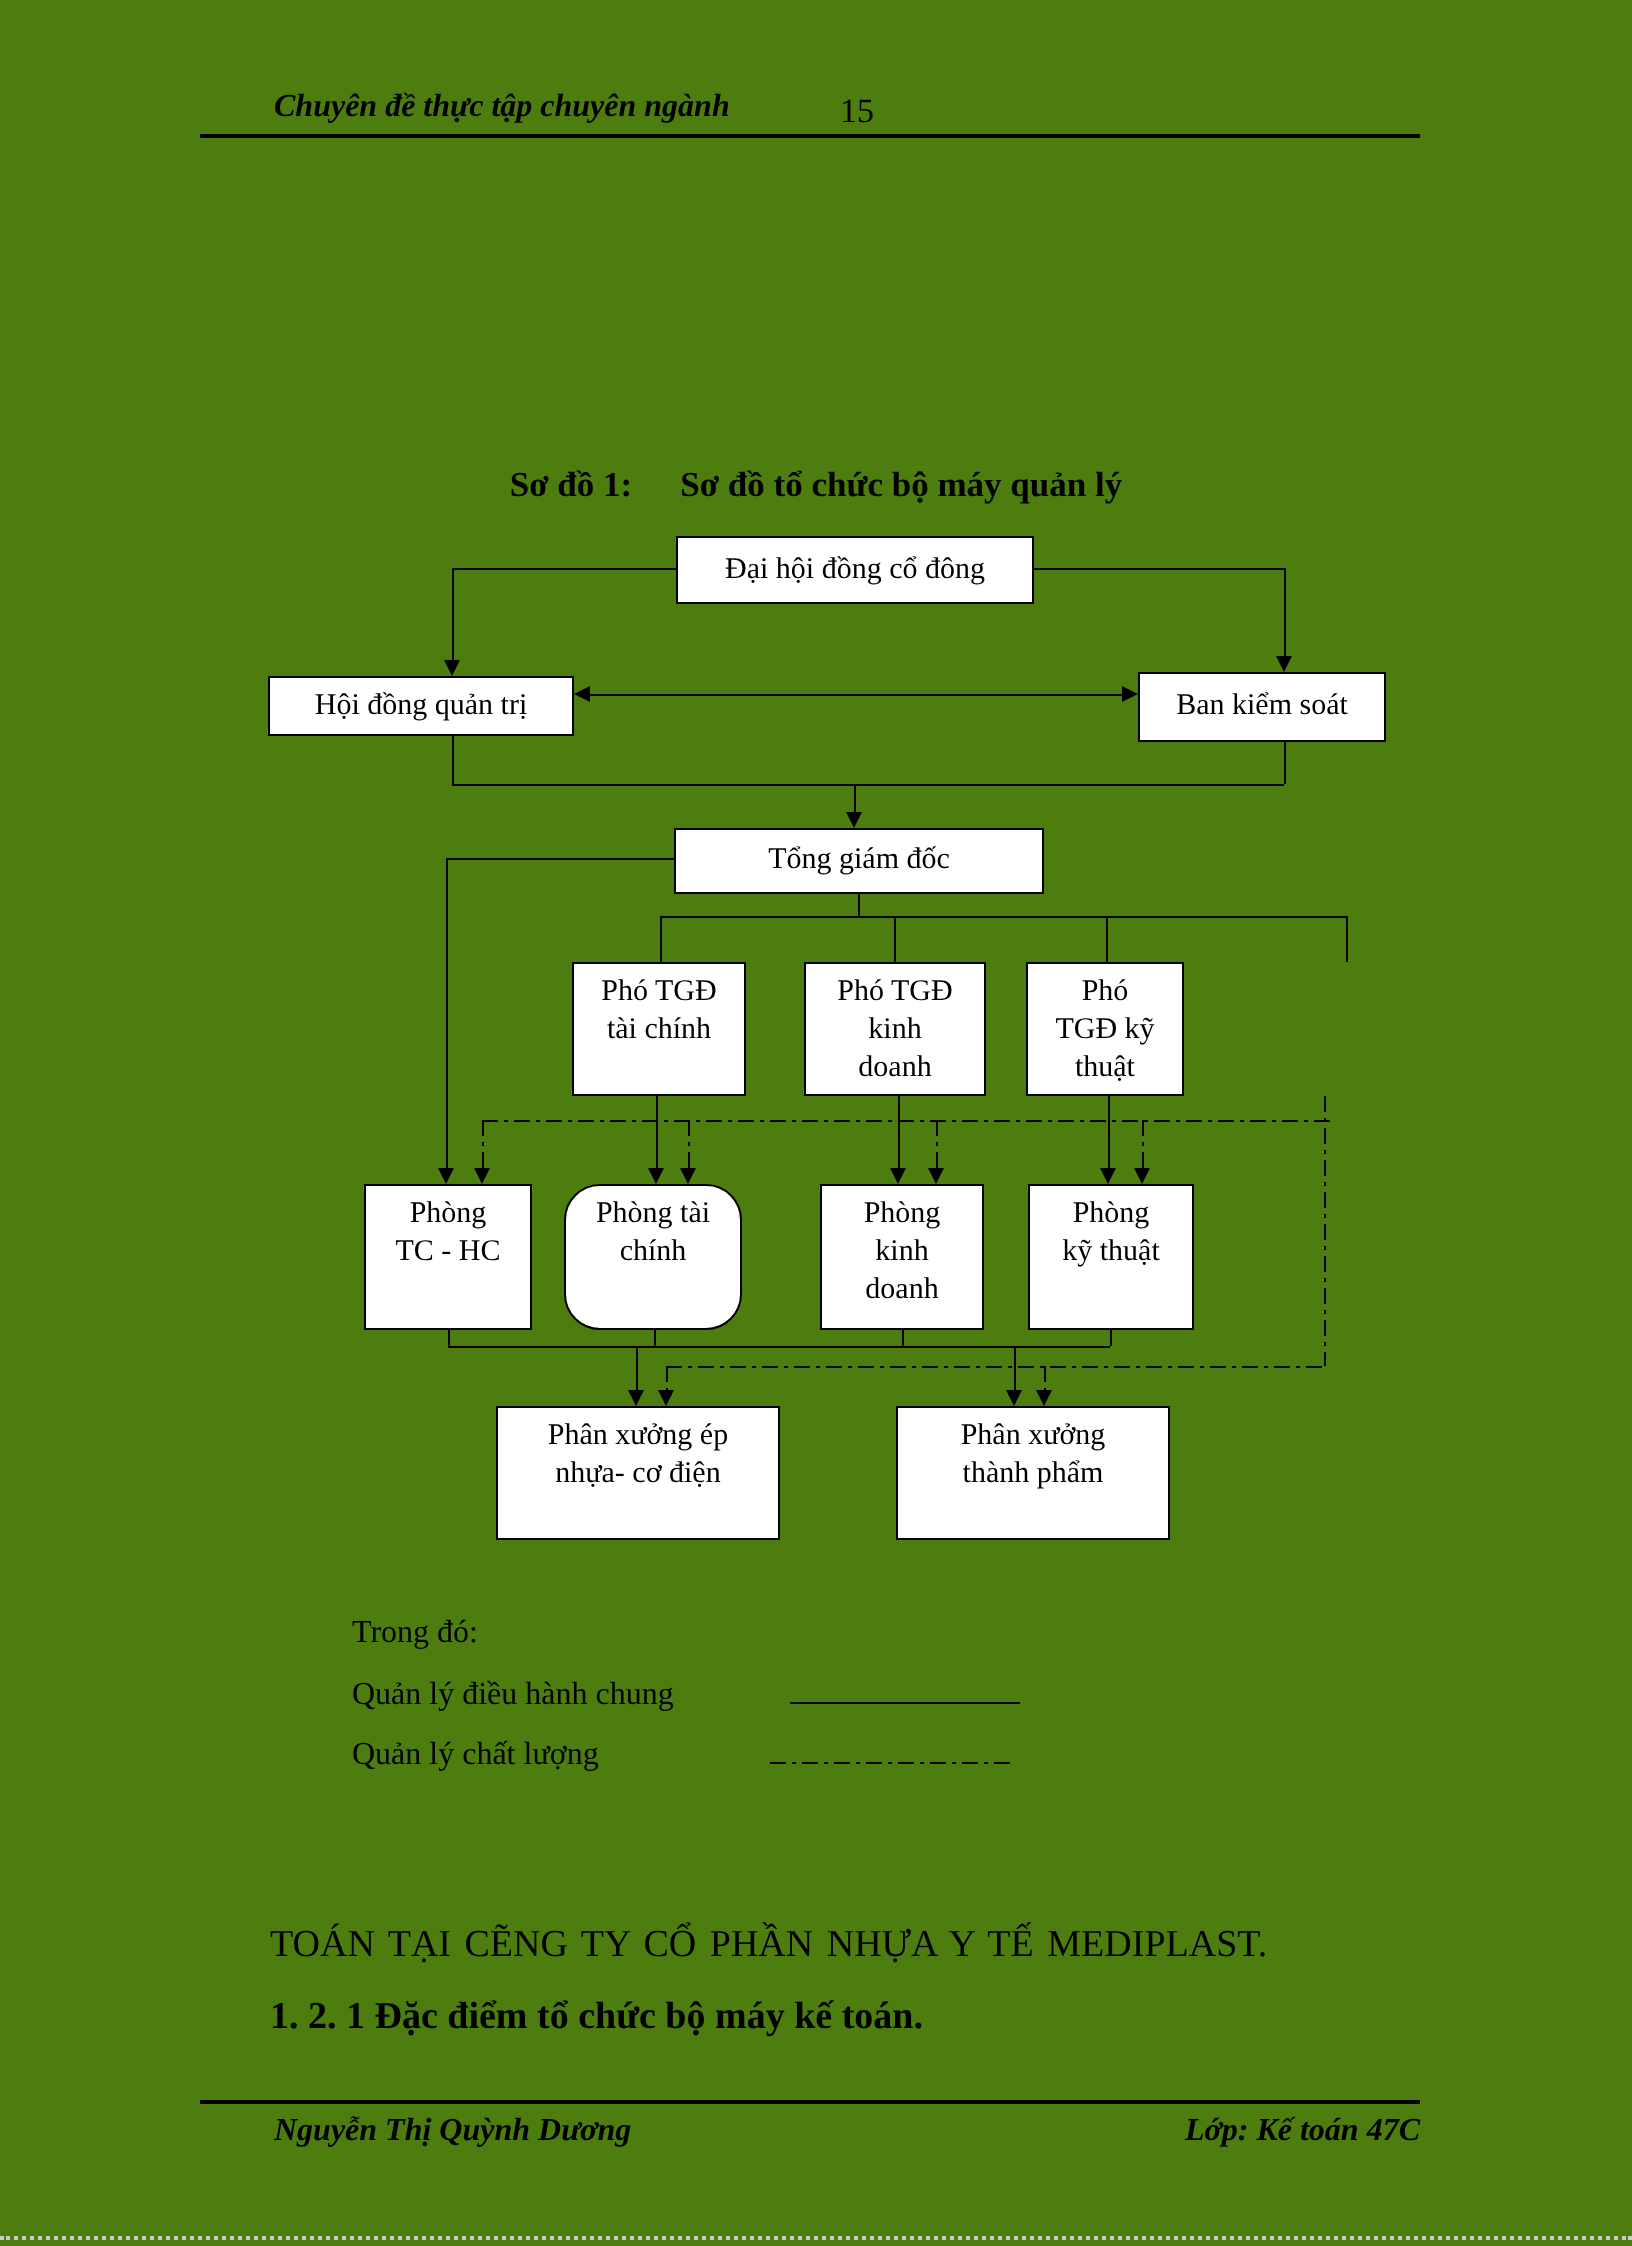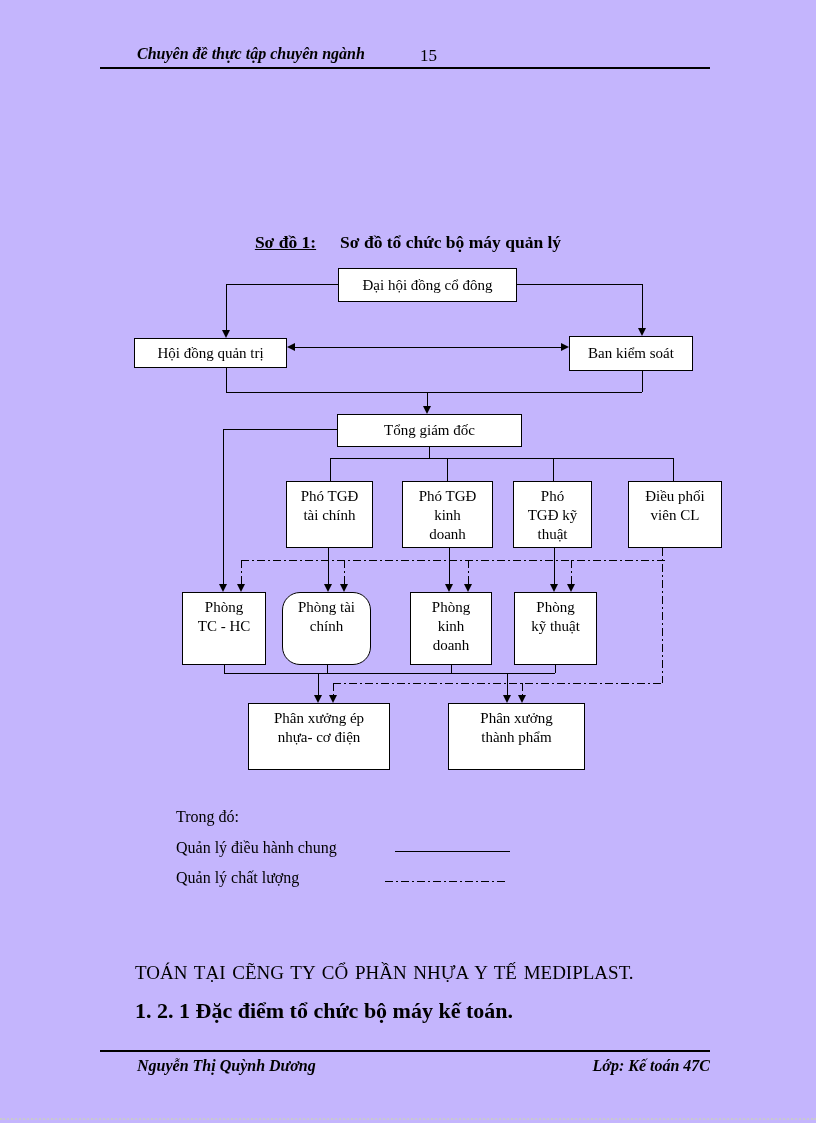--- a/index.html
+++ b/index.html
@@ -1,27 +1,27 @@
 <!DOCTYPE html>
 <html><head>
 <meta charset="utf-8">
 <style>
   html,body{margin:0;padding:0;background:#fff;}
-  .page{position:relative;width:816px;height:1123px;background:#c4b5fd;
+  .page{position:relative;width:816px;height:1123px;background:#4d7c0f;
         font-family:"Liberation Serif", "DejaVu Serif", serif;color:#000;overflow:hidden;}
   
   .hdr-title{position:absolute;left:137px;top:45px;font-size:16px;font-weight:bold;font-style:italic;}
   .hdr-num{position:absolute;left:420px;top:46px;font-size:17px;}
   .rule{position:absolute;left:100px;width:610px;height:2px;background:#000;}
   .ftr-left{position:absolute;left:137px;top:1057px;font-size:16px;font-weight:bold;font-style:italic;}
   .ftr-right{position:absolute;left:450px;top:1057px;width:260px;text-align:right;font-size:16px;font-weight:bold;font-style:italic;}
   .bottom-dots{position:absolute;left:0;top:1118px;width:816px;border-top:2px dotted #c9c9cf;}
   
   .dia-title{position:absolute;left:0;top:232px;width:816px;text-align:center;font-size:17.5px;font-weight:bold;}
-  .dia-title .u{text-decoration:underline;}
+  .dia-title .u{}
   .dia-title .t{margin-left:24px;}
   
   .node{position:absolute;box-sizing:border-box;border:1px solid #000;background:#fff;
         display:flex;align-items:center;justify-content:center;text-align:center;
         font-size:15px;line-height:19px;white-space:pre-line;}
   .node.top{align-items:flex-start;padding-top:5px;}
   
   .hl{position:absolute;height:1px;background:#000;}
   .vl{position:absolute;width:1px;background:#000;}
   .ddh{position:absolute;height:1px;
@@ -37,21 +37,21 @@
   .lg-lab1{position:absolute;left:176px;top:839px;font-size:16px;}
   .lg-lab2{position:absolute;left:176px;top:869px;font-size:16px;}
   .lg-solid{position:absolute;left:395px;top:851px;width:115px;height:1px;background:#000;}
   .lg-dd{position:absolute;left:385px;top:881px;width:120px;height:1px;
          background:repeating-linear-gradient(90deg,#000 0 8px,transparent 8px 11px,#000 11px 13px,transparent 13px 16px);}
   
   .b1{position:absolute;left:135px;top:925px;width:580px;font-size:19px;word-spacing:5px;}
   .b1 .pre{font-weight:bold;}
   .b1 .rest{margin-left:7px;}
   .b2{position:absolute;left:135px;top:962px;width:580px;font-size:19px;word-spacing:2px;}
-  .b3{position:absolute;left:135px;top:998px;width:580px;font-size:22px;font-weight:bold;}
+  .b3{position:absolute;left:135px;top:998px;width:580px;font-size:19px;font-weight:bold;}
 </style>
 </head>
 <body>
 
 <div class="page">
 
   <span class="hdr-title">Chuyên  đề thực  tập chuyên  ngành</span>
   <span class="hdr-num">15</span>
   <div class="rule" style="top:67px;"></div>
 
@@ -64,22 +64,20 @@
   <div class="node" style="left:569px;top:336px;width:124px;height:35px;">Ban kiểm  soát</div>
   <div class="node" style="left:337px;top:414px;width:185px;height:33px;">Tổng giám  đốc</div>
   <div class="node top" style="left:286px;top:481px;width:87px;height:67px;">Phó TGĐ
 tài chính</div>
   <div class="node top" style="left:402px;top:481px;width:91px;height:67px;">Phó TGĐ
 kinh
 doanh</div>
   <div class="node top" style="left:513px;top:481px;width:79px;height:67px;">Phó
 TGĐ kỹ
 thuật</div>
-  <div class="node top" style="left:628px;top:481px;width:94px;height:67px;">Điều phối
-viên CL</div>
   <div class="node top" style="left:182px;top:592px;width:84px;height:73px;">Phòng
 TC - HC</div>
   <div class="node top" style="left:282px;top:592px;width:89px;height:73px;border-radius:18px;">Phòng tài
 chính</div>
   <div class="node top" style="left:410px;top:592px;width:82px;height:73px;">Phòng
 kinh
 doanh</div>
   <div class="node top" style="left:514px;top:592px;width:83px;height:73px;">Phòng
 kỹ thuật</div>
   <div class="node top" style="left:248px;top:703px;width:142px;height:67px;">Phân xưởng ép

